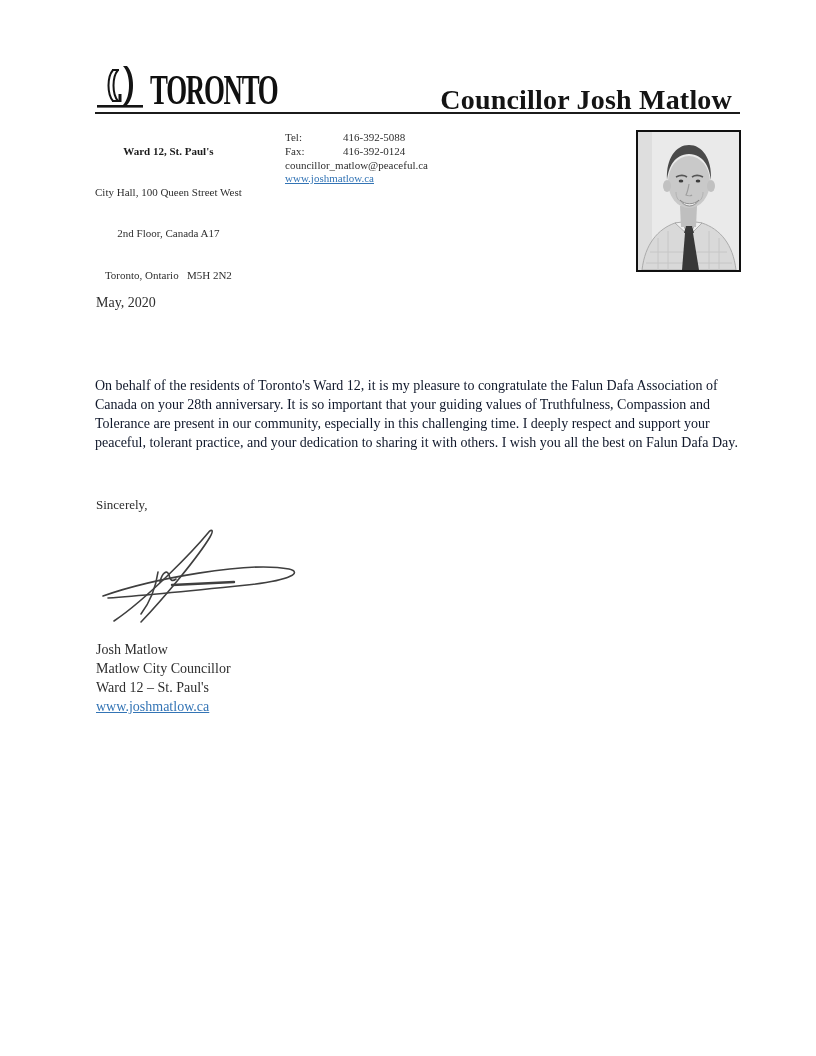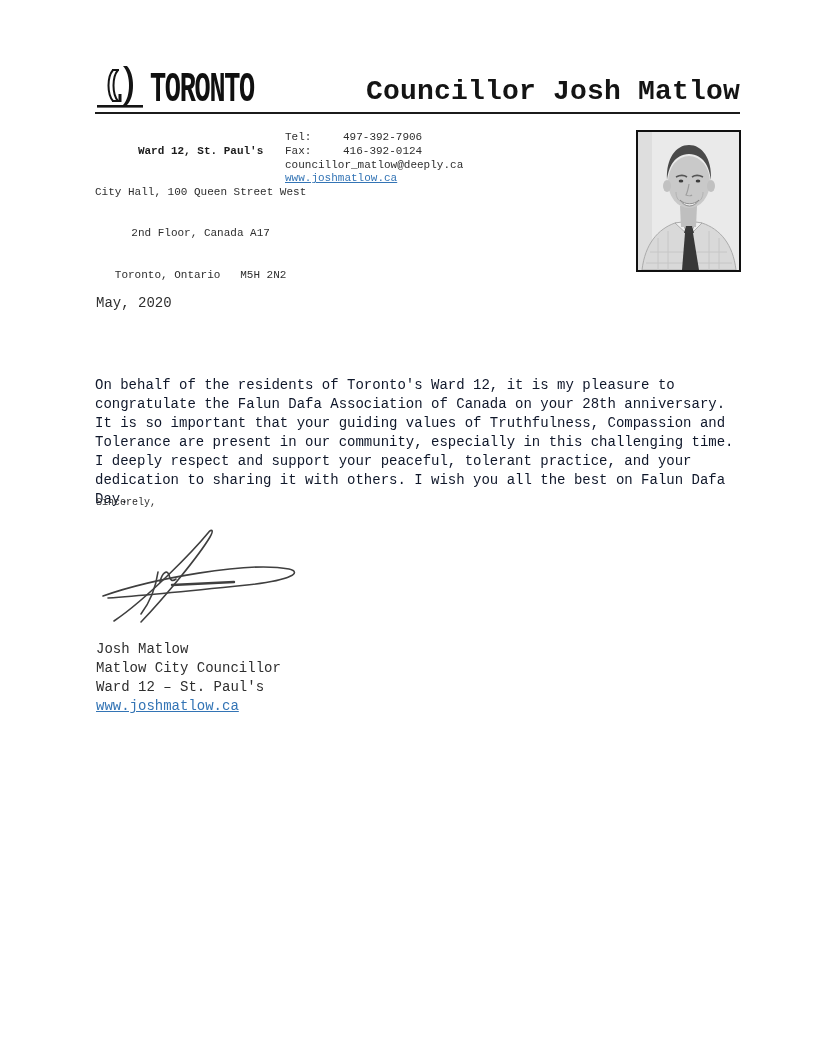--- a/index.html
+++ b/index.html
@@ -1,20 +1,20 @@
 <!DOCTYPE html>
 <html><head>
 <meta charset="utf-8">
 <style>
   html,body { margin:0; padding:0; background:#ffffff; }
   .page {
     position:relative;
     width:816px; height:1056px;
     background:#ffffff;
-    font-family:Liberation Mono, monospace;
+    font-family:Liberation Serif, serif;
     color:#2b2b2b;
     overflow:hidden;
     margin:0 auto;
   }
 
   
   .header-rule {
     position:absolute; left:95px; top:112px;
     width:645px; height:2px; background:#1b1b1b;
   }
@@ -60,21 +60,21 @@
     border:2px solid #101010; background:#eaeaea;
   }
   .photo-frame svg { display:block; }
 
   
   .date-line { position:absolute; left:96px; top:295px; font-size:14px; color:#2e2e2e;text-align:right; }
   .body-par {
     position:absolute; left:95px; top:376px; width:655px;
     font-size:14px; line-height:19px; color:#0f172a;
   }
-  .closing { position:absolute; left:96px; top:497px; font-size:10px; color:#2e2e2e; }
+  .closing { position:absolute; left:96px; top:497px; font-size:13px; color:#2e2e2e; }
 
   .signature-wrap { position:absolute; left:96px; top:523px; width:210px; height:102px; }
 
   .sig-block {
     position:absolute; left:96px; top:640px;
     font-size:14px; line-height:19px; color:#2e2e2e;
   }
 </style>
 </head>
 <body>
@@ -89,41 +89,41 @@
         <line x1="17" y1="6" x2="24" y2="6" stroke="#141414" stroke-width="2"></line>
         <line x1="17" y1="37" x2="24" y2="37" stroke="#141414" stroke-width="2"></line>
         <path d="M28,2 C36,10 36,33 28,41 L32,41 C40,33 40,10 32,2 Z" fill="#141414"></path>
         <rect x="23.5" y="30" width="3" height="8" fill="#141414"></rect>
         <rect x="2" y="41" width="46" height="2.6" fill="#141414"></rect>
       </svg>
     </span>
     <span class="logo-wordmark">TORONTO</span>
   </div>
 
-  <h1 class="page-title" style="margin:0;">Councillor Josh Matlow</h1>
+  <h1 class="page-title" style="margin:8px;">Councillor Josh Matlow</h1>
 
   <div class="header-rule"></div>
 
   <div class="addr-col1">
     <div class="ward-line">Ward 12, St. Paul's</div>
     <div>City Hall, 100 Queen Street West</div>
     <div>2nd Floor, Canada A17</div>
     <div>Toronto, Ontario   M5H 2N2</div>
   </div>
 
   <div class="addr-col2">
     <div class="c-row">
       <span class="c-label">Tel:</span>
-      <span>497-392-7906</span>
+      <span>416-392-5088</span>
     </div>
     <div class="c-row">
       <span class="c-label">Fax:</span>
       <span>416-392-0124</span>
     </div>
-    <div>councillor_matlow@deeply.ca</div>
+    <div>councillor_matlow@peaceful.ca</div>
     <div><a class="link">www.joshmatlow.ca</a></div>
   </div>
 
   <div class="photo-frame">
     <svg width="101" height="138" viewBox="0 0 101 138" aria-hidden="true">
       <rect width="101" height="138" fill="#eaeaea"></rect>
       <rect width="14" height="138" fill="#dedede"></rect>
 
       <path d="M4,138 C7,112 20,97 37,91 L64,91 C82,97 95,112 98,138 Z" fill="#d9d9d9" stroke="#ababab" stroke-width="1"></path>
       <path d="M20,106 L20,138 M30,99 L30,138 M71,99 L71,138 M81,106 L81,138 M12,120 L89,120 M8,131 L94,131" stroke="#c6c6c6" stroke-width="1" fill="none"></path>

